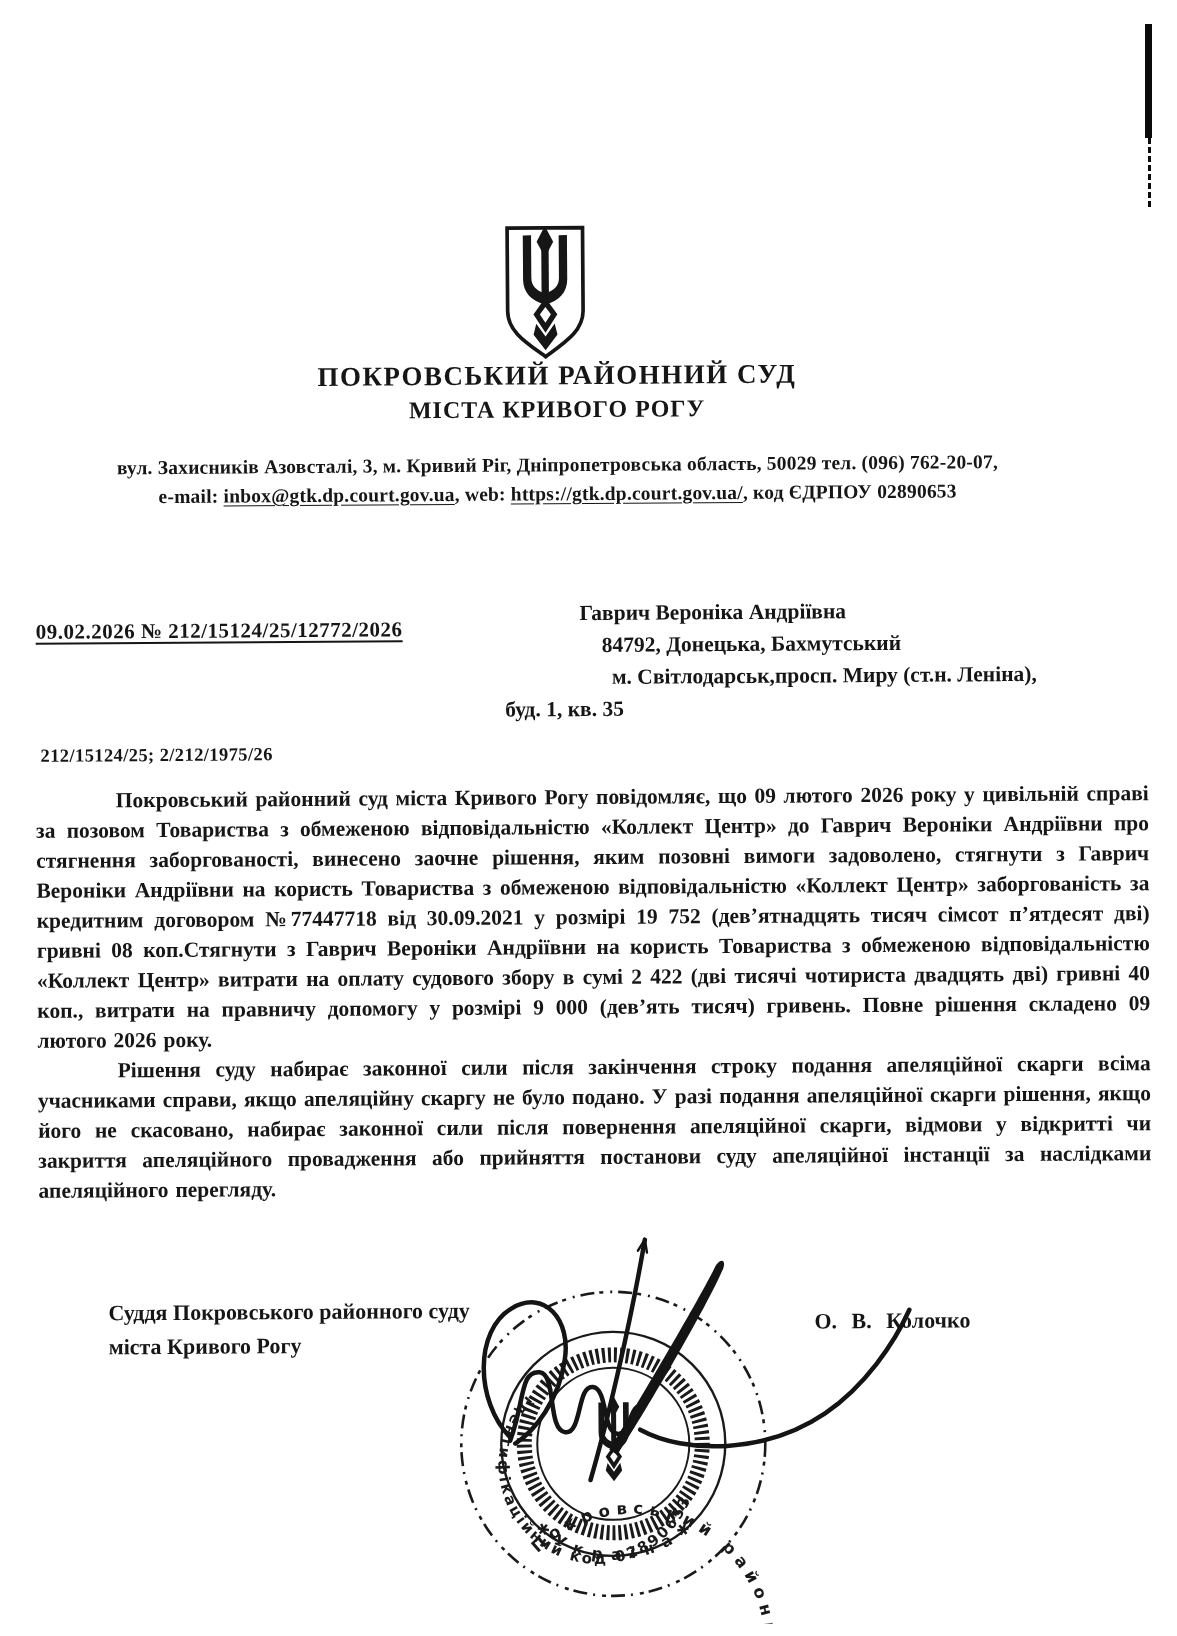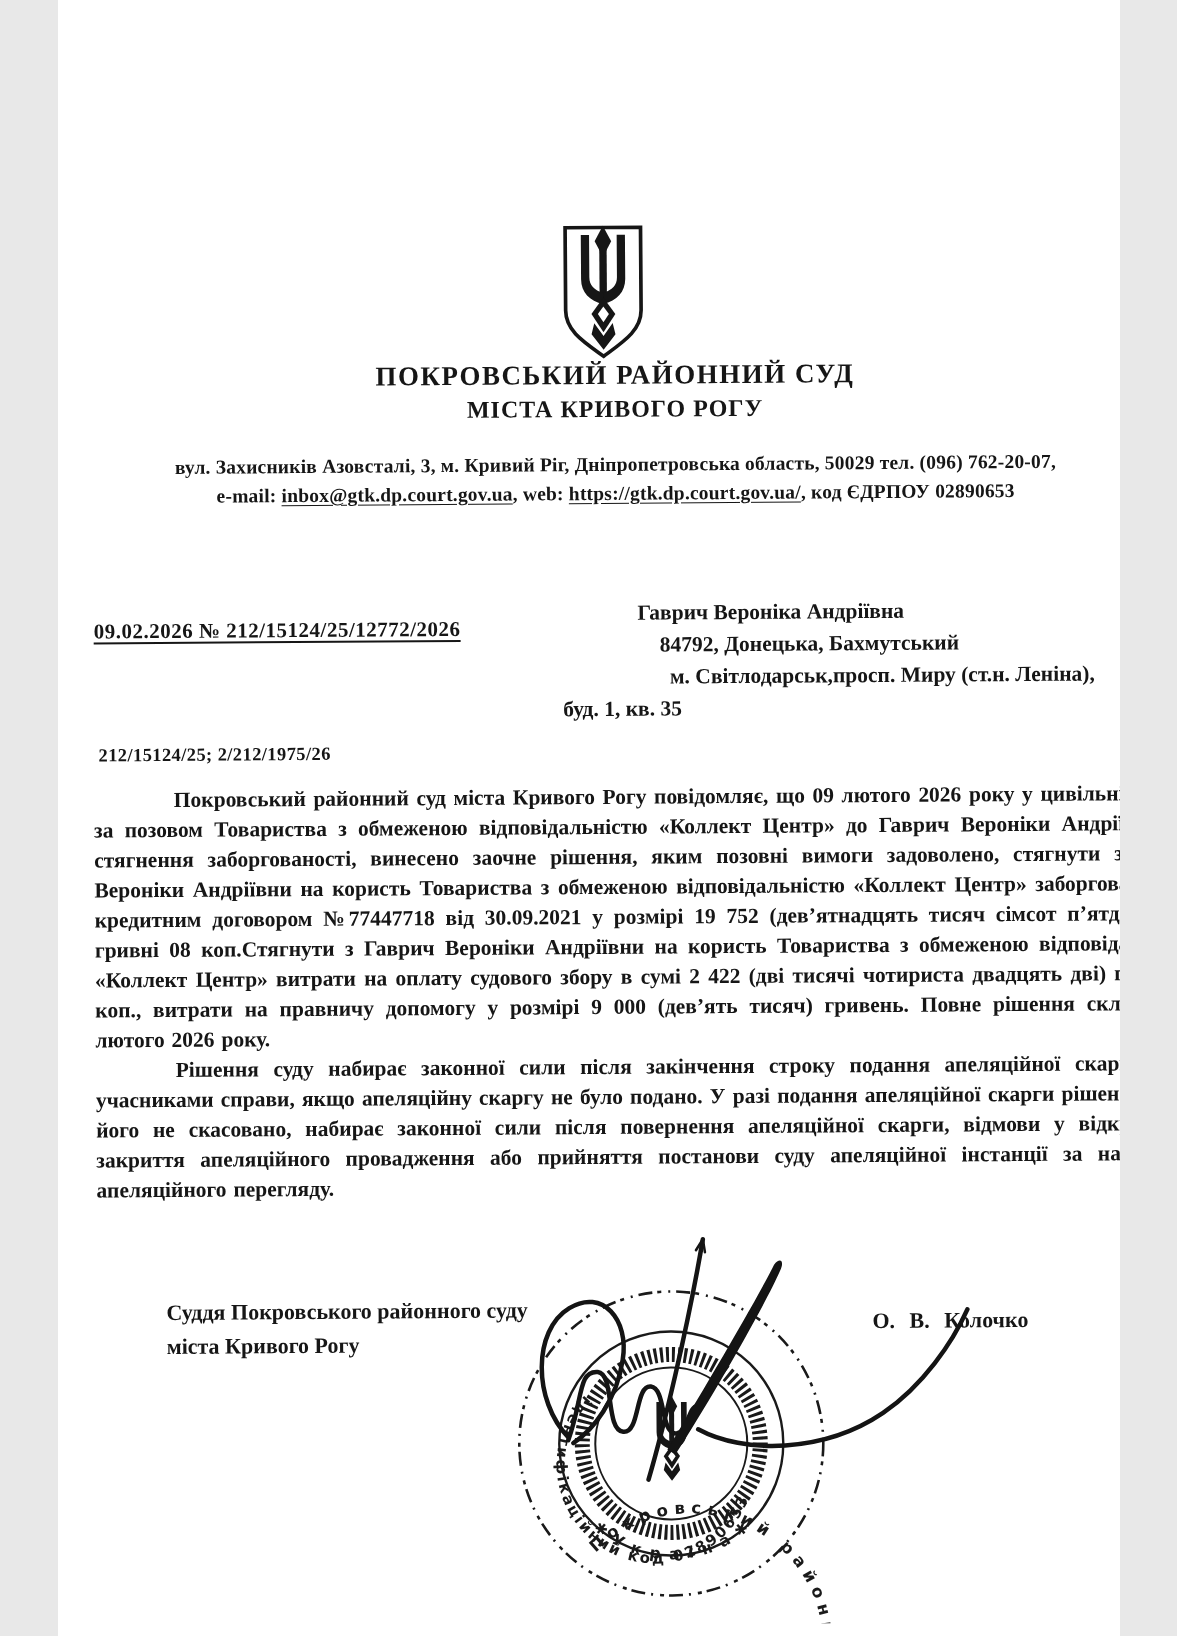--- a/index.html
+++ b/index.html
@@ -1,17 +1,17 @@
 <!DOCTYPE html>
 <html><head>
 <meta charset="utf-8">
 <style>
   html,body{margin:0;padding:0;background:#e8e8e8;}
   .page{
-    position:relative;width:1062px;height:1636px;background:#ffffff;
+    position:relative;width:1177px;height:1636px;background:#ffffff;
     margin:0 auto;overflow:hidden;
     font-family:"Liberation Serif","DejaVu Serif",serif;color:#161616;
   }
   .abs{position:absolute;}
   .scan{transform:rotate(-0.4deg);transform-origin:50% 42%;position:absolute;inset:0;}
   .center-band{left:0;width:1118px;text-align:center;}
   .court1{top:360px;font-size:27px;font-weight:bold;letter-spacing:1.5px;}
   .court2{top:396px;font-size:24px;font-weight:bold;letter-spacing:1px;}
   .addr{top:450px;font-size:19.5px;line-height:29px;font-weight:bold;letter-spacing:.2px;}
   .addr .u{text-decoration:underline;text-underline-offset:3px;}

